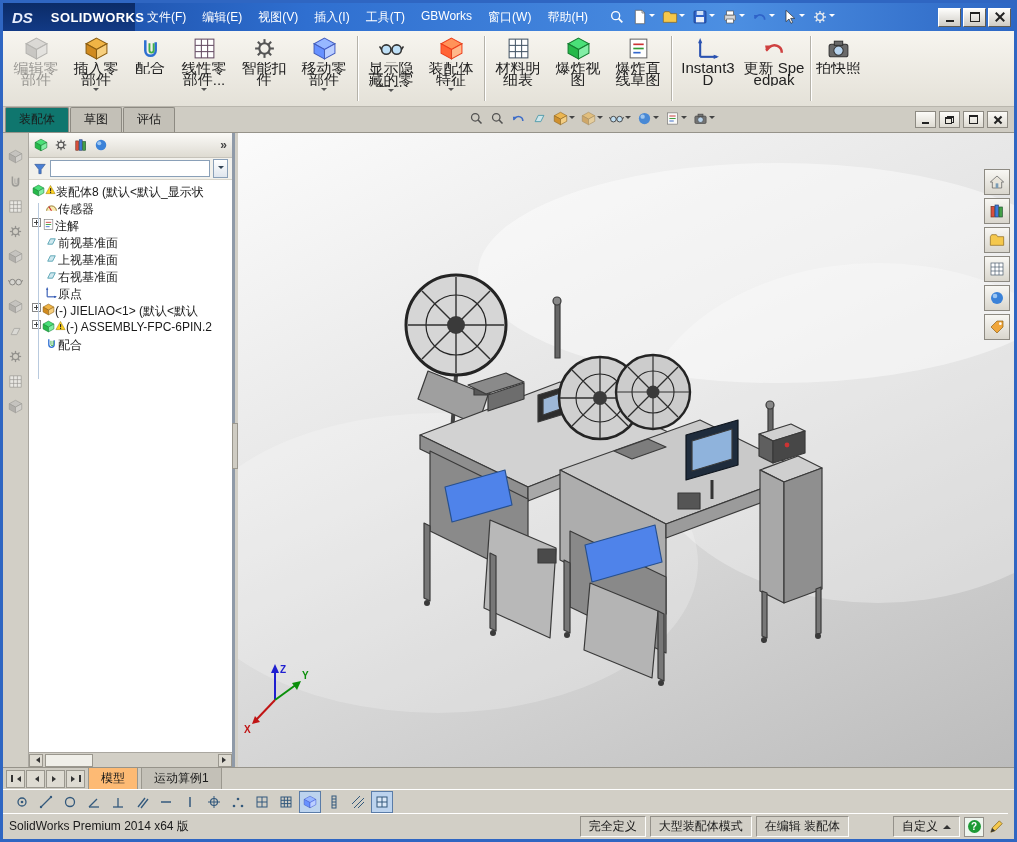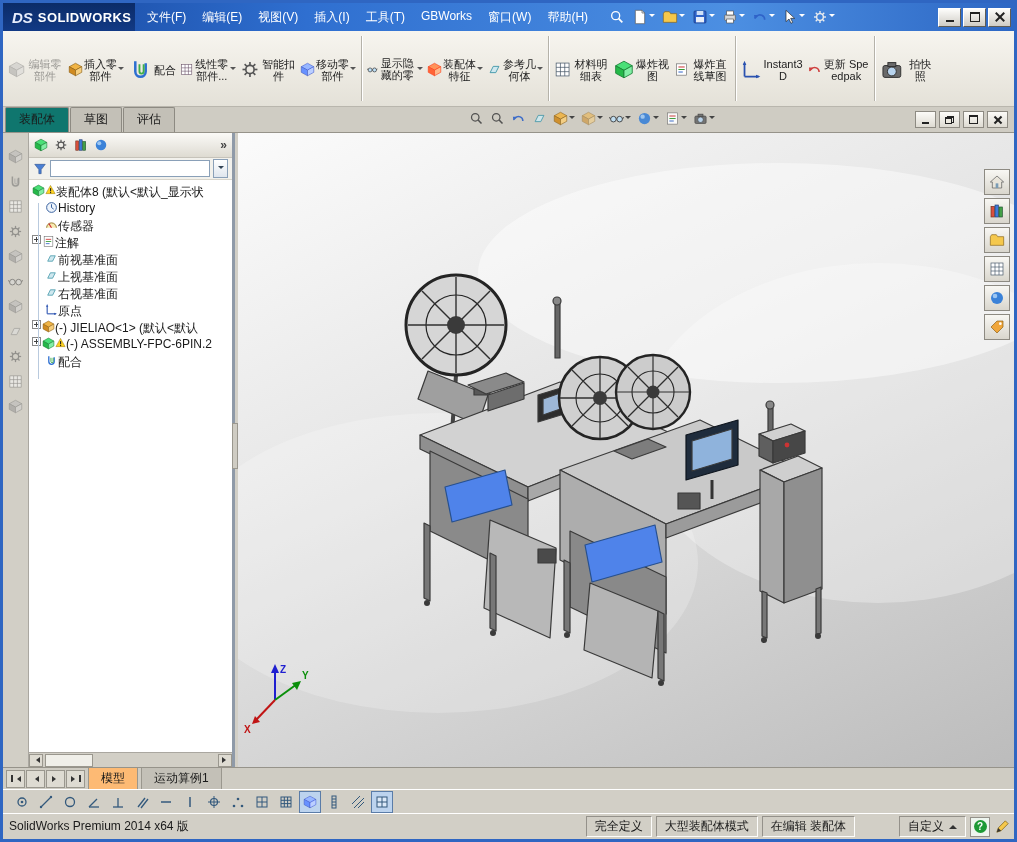--- a/index.html
+++ b/index.html
@@ -2,43 +2,43 @@
 <html><head>
 <meta charset="utf-8">
 <style>
   html,body{margin:0;padding:0;background:#9aa0a8;}
   .app{position:relative;width:1017px;height:842px;border:3px solid #2f66c2;box-sizing:border-box;
        background:#d2cfc6;font-family:"Liberation Sans",sans-serif;font-size:12px;color:#1a1a1a;overflow:hidden;}
   svg{display:block}
   
   .titlebar{position:absolute;left:0;top:0;right:0;height:28px;display:flex;align-items:center;
     background:linear-gradient(90deg,#16459c,#2f6fd0 30%,#4c8fe2 72%,#2d67c4);color:#fff;}
-  .logo{width:132px;height:100%;background:linear-gradient(#0b2c68,#123a85);display:flex;align-items:center;gap:5px;padding-left:9px;box-sizing:border-box}
+  .logo{width:132px;height:100%;background:linear-gradient(#0b2c68,#123a85);display:flex;align-items:center;gap:18px;padding-left:9px;box-sizing:border-box}
   .logo-mark{font-style:italic;font-weight:bold;font-size:15px;color:#e8eefc}
   .logo-text{font-weight:bold;font-size:13px;letter-spacing:.4px}
   .menubar{display:flex;margin-left:4px}
   .menu{padding:3px 8px;white-space:nowrap}
   .qtools{display:flex;align-items:center;margin-left:12px;gap:5px}
   .qbtn{display:flex;align-items:flex-end;gap:1px;padding:1px}
   .qic{width:16px;height:16px}
   .dda{width:0;height:0;border:3px solid transparent;border-top-color:#fff;margin-bottom:5px}
   .inv{filter:invert(1) brightness(1.4)}
   .wincaps{margin-left:auto;display:flex;gap:2px;padding-right:3px}
   .capbtn{width:21px;height:17px;background:linear-gradient(#fdfdfb,#cfccc5);border:1px solid #fff;
     border-right-color:#5f5c55;border-bottom-color:#5f5c55;display:flex;align-items:center;justify-content:center}
   .ng{width:8px;height:2px;background:#222;margin-top:8px}
   .mg{width:8px;height:7px;border:1px solid #222;border-top-width:2px}
   .xg{position:relative;width:10px;height:10px}
   .xg::before,.xg::after{content:"";position:absolute;left:4px;top:-1px;width:2px;height:12px;background:#222}
   .xg::before{transform:rotate(45deg)} .xg::after{transform:rotate(-45deg)}
   
   .ribbon{position:absolute;left:0;top:28px;right:0;height:76px;background:linear-gradient(#f7f5ef,#e4e1d8);
     display:flex;align-items:stretch;padding:2px 3px;box-sizing:border-box;border-bottom:1px solid #b9b6ad}
-  .rbtn{min-width:44px;max-width:56px;padding:3px 2px 1px;display:flex;flex-direction:row;align-items:center;gap:1px;
-    font-size:11px;line-height:12px;text-align:center;color:#222}
+  .rbtn{min-width:44px;max-width:56px;padding:3px 2px 1px;display:flex;flex-direction:column;align-items:center;gap:1px;
+    font-size:15px;line-height:12px;text-align:center;color:#222}
   .rbtn .lbl{max-height:25px;overflow:hidden;word-break:break-all}
   .ric{width:25px;height:25px}
   .dda2{width:0;height:0;border:3.5px solid transparent;border-top-color:#555;margin-top:1px}
   .rbtn.disabled{opacity:.42;filter:grayscale(1)}
   .rsep{width:1px;background:#b5b2a9;box-shadow:1px 0 0 #fff;margin:3px 3px}
   .tg{filter:hue-rotate(85deg)} .tb{filter:hue-rotate(190deg)} .tr{filter:hue-rotate(-35deg) saturate(1.6)} .tgr2{filter:hue-rotate(130deg)}
   
   .tabband{position:absolute;left:0;top:104px;right:0;height:26px;background:#cfccc3;border-bottom:1px solid #96938a;
     display:flex;align-items:flex-end;padding-left:2px;box-sizing:border-box}
   .ctab{padding:3px 13px 4px;margin-right:1px;border:1px solid #8d8a82;border-bottom:none;background:#c3c0b7;border-radius:2px 2px 0 0}
@@ -99,21 +99,21 @@
     display:flex;align-items:center;padding-left:3px;box-sizing:border-box;gap:1px}
   .ntb{width:17px;height:16px;border:1px solid #9a978e;background:#dedbd2;display:flex;align-items:center;justify-content:center;gap:1px}
   .bar{width:2px;height:7px;background:#333}
   .mtab{padding:2px 12px;border:1px solid #9a978e;border-top:none;background:#c3c0b7;margin-left:2px}
   .mtab.active{background:#fdba74}
   .snapbar{position:absolute;left:0;right:0;bottom:26px;height:24px;background:#d2cfc6;border-top:1px solid #fff;
     display:flex;align-items:center;gap:2px;padding-left:8px;box-sizing:border-box}
   .sbtn{width:20px;height:20px;display:flex;align-items:center;justify-content:center;border:1px solid transparent}
   .sbtn.pressed{background:#bcd3ee;border:1px solid #5a7ca8}
   .sic{width:14px;height:14px}
-  .statusbar{position:absolute;left:0;right:0;bottom:0;height:26px;background:#d2cfc6;border-top:1px solid #fff;
+  .statusbar{position:absolute;left:0;right:6px;bottom:0;height:26px;background:#d2cfc6;border-top:1px solid #fff;
     display:flex;align-items:center;gap:4px;padding:0 3px;box-sizing:border-box}
   .sprod{margin-right:auto;padding-left:3px}
   .sseg{border:1px solid;border-color:#94918a #fdfdfb #fdfdfb #94918a;padding:2px 8px;height:15px;display:flex;align-items:center;gap:5px;white-space:nowrap}
   .sarrow{width:0;height:0;border:4px solid transparent;border-bottom-color:#333;margin-bottom:3px}
   .helpbtn{width:18px;height:18px;border:1px solid #94918a;background:#eef5ee;display:flex;align-items:center;justify-content:center}
   .qm{width:13px;height:13px;border-radius:50%;background:#1d9a35;color:#fff;font-size:10px;font-weight:bold;
       display:flex;align-items:center;justify-content:center}
   .pic{width:17px;height:17px}
 </style>
 </head>
@@ -367,27 +367,20 @@
       <span class="lbl">显示隐藏的零部件</span>
       <i class="dda2"></i>
     </div>
     <div class="rbtn">
       <svg class="ric tr">
           <use href="#s-cube"></use>
         </svg>
       <span class="lbl">装配体特征</span>
       <i class="dda2"></i>
     </div>
-    <div class="rbtn">
-      <svg class="ric">
-          <use href="#s-plane"></use>
-        </svg>
-      <span class="lbl">参考几何体</span>
-      <i class="dda2"></i>
-    </div>
     <div class="rsep"></div>
     <div class="rbtn">
       <svg class="ric">
           <use href="#s-grid"></use>
         </svg>
       <span class="lbl">材料明细表</span>
     </div>
     <div class="rbtn">
       <svg class="ric tg">
           <use href="#s-cube"></use>
@@ -565,26 +558,20 @@
     </div>
     <div class="ftree">
       <div class="trow root">
         <svg class="ti tg">
             <use href="#s-cube"></use>
           </svg>
         <svg class="tiw">
             <use href="#s-warn"></use>
           </svg>
         <span class="tlabel">装配体8 (默认&lt;默认_显示状</span>
-      </div>
-      <div class="trow">
-        <svg class="ti">
-            <use href="#s-clock"></use>
-          </svg>
-        <span class="tlabel">History</span>
       </div>
       <div class="trow">
         <svg class="ti">
             <use href="#s-gauge"></use>
           </svg>
         <span class="tlabel">传感器</span>
       </div>
       <div class="trow">
         <span class="texp"></span>
         <svg class="ti">

